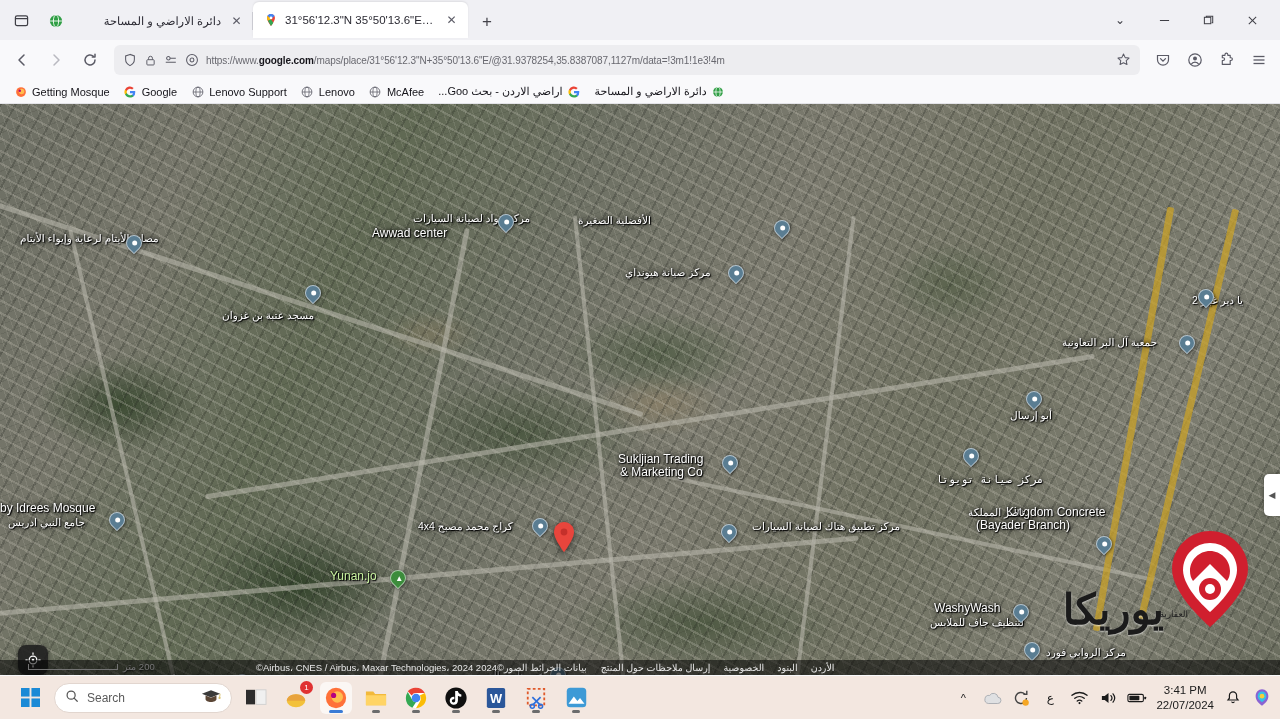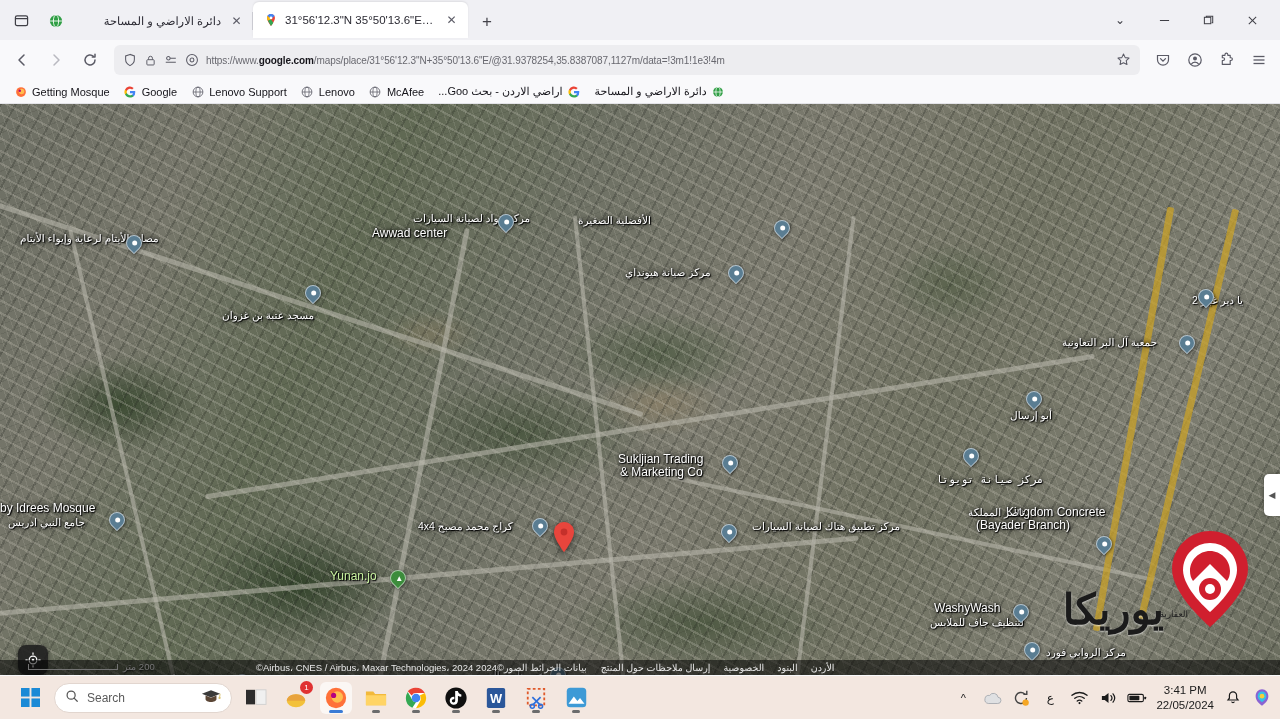--- a/index.html
+++ b/index.html
@@ -808,21 +808,21 @@
     </span>
     <span class="tray-ic">
       <svg width="20" height="12" viewBox="0 0 22 12">
           <rect x="1" y="2" width="17" height="8" rx="1.6" fill="none" stroke="#1b1b1b" stroke-width="1.2"></rect>
           <rect x="19" y="4.5" width="2" height="3" rx=".8" fill="#1b1b1b"></rect>
           <rect x="2.6" y="3.6" width="11" height="4.8" rx=".8" fill="#1b1b1b"></rect>
         </svg>
     </span>
     <span class="tb-clock">
       <div>3:41 PM</div>
-      <div>22/05/2024</div>
+      <div>22/07/2024</div>
     </span>
     <span class="tray-ic">
       <svg width="16" height="16" viewBox="0 0 16 16">
           <path d="M8 1.8a3.6 3.6 0 0 0-3.6 3.6v2.8L3 10h10l-1.4-1.8V5.4A3.6 3.6 0 0 0 8 1.8z" fill="none" stroke="#1b1b1b" stroke-width="1.2"></path>
           <path d="M6.6 11.6a1.5 1.5 0 0 0 2.8 0" fill="none" stroke="#1b1b1b" stroke-width="1.2"></path>
         </svg>
     </span>
     <span class="tray-ic">
       <svg width="21" height="21" viewBox="0 0 22 22">
         <path d="M11 2c4 0 7 3.4 7 7.5 0 5-4.2 8-7 10.5C8.2 17.5 4 14.5 4 9.5 4 5.4 7 2 11 2z" fill="#8a63d2"></path>

